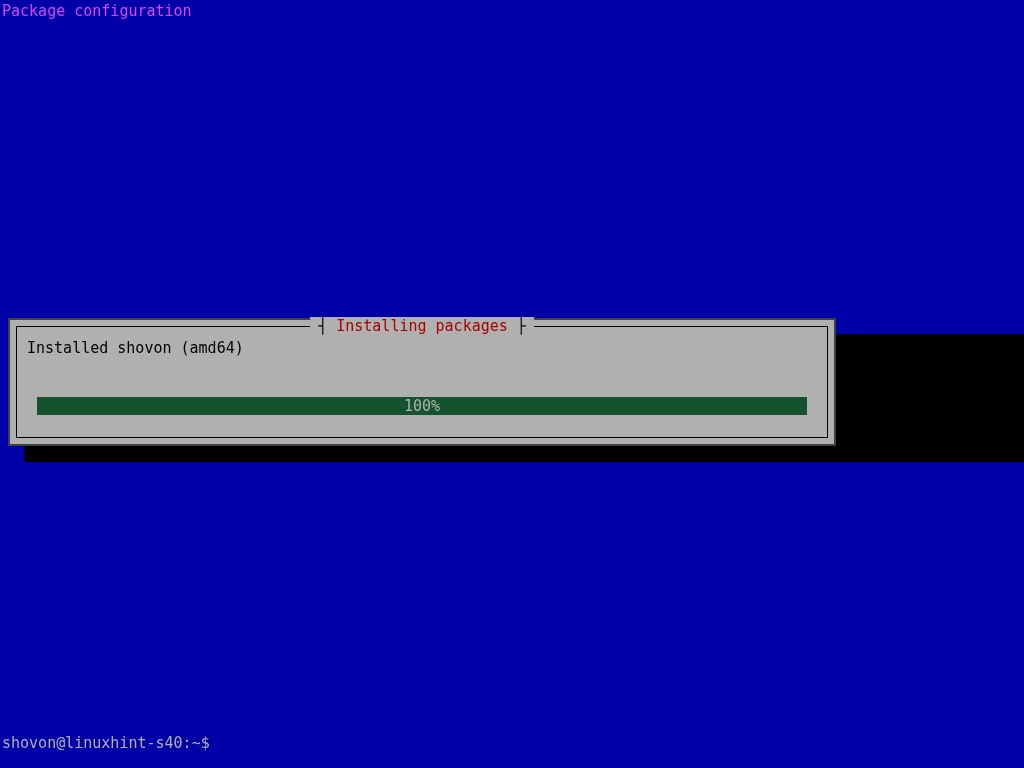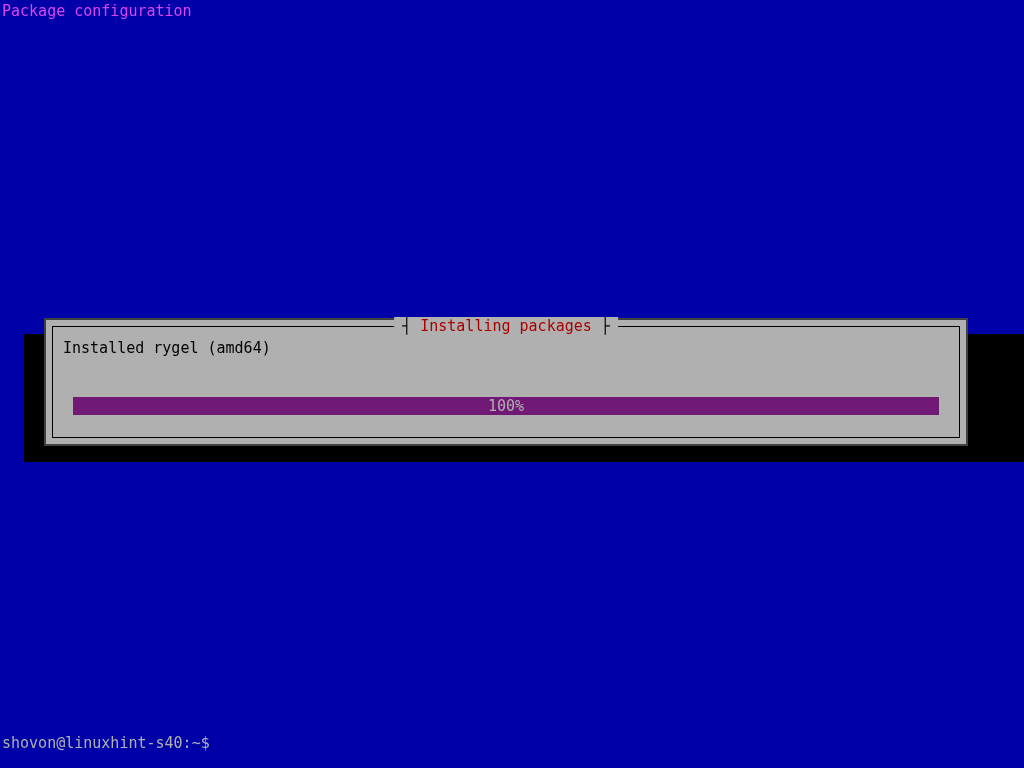--- a/index.html
+++ b/index.html
@@ -28,25 +28,24 @@
       top: 334px;
       left: 24px;
       width: 1000px;
       height: 128px;
       background-color: #000000;
     }
     .dialog {
       position: absolute;
       top: 318px;
       left: 8px;
-      width: 924px;
+      width: 828px;
       height: 128px;
       background-color: #b0b0b0;
       border: 2px solid #404040;
-      margin-left: 36px;
     }
     .dialog-inner-border {
       position: absolute;
       top: 6px;
       left: 6px;
       right: 6px;
       bottom: 6px;
       border: 1px solid #000000;
     }
     .dialog-title {
@@ -68,21 +67,21 @@
       top: 12px;
       left: 10px;
       color: #000000;
     }
     .progress-bar {
       position: absolute;
       top: 70px;
       left: 20px;
       right: 20px;
       height: 18px;
-      background-color: #701a75;
+      background-color: #14532d;
       display: flex;
       align-items: flex-end;
       justify-content: center;
     }
     .progress-text {
       color: #b0b0b0;
     }
     .prompt {
       position: absolute;
       bottom: 16px;
@@ -101,21 +100,21 @@
 
 <div class="header">Package configuration</div>
 
 <div class="shadow"></div>
 
 <div class="dialog">
   <div class="dialog-inner-border">
     <div class="dialog-title">
       <span class="dialog-title-bracket-left">┤ </span><span>Installing packages</span><span class="dialog-title-bracket-right"> ├</span>
     </div>
-    <div class="status-text">Installed rygel (amd64)</div>
+    <div class="status-text">Installed shovon (amd64)</div>
     <div class="progress-bar">
       <span class="progress-text">100%</span>
     </div>
   </div>
 </div>
 
 <div class="prompt">
   <span>shovon@linuxhint-s40:~$</span><span class="prompt-cursor"></span>
 </div>
 

